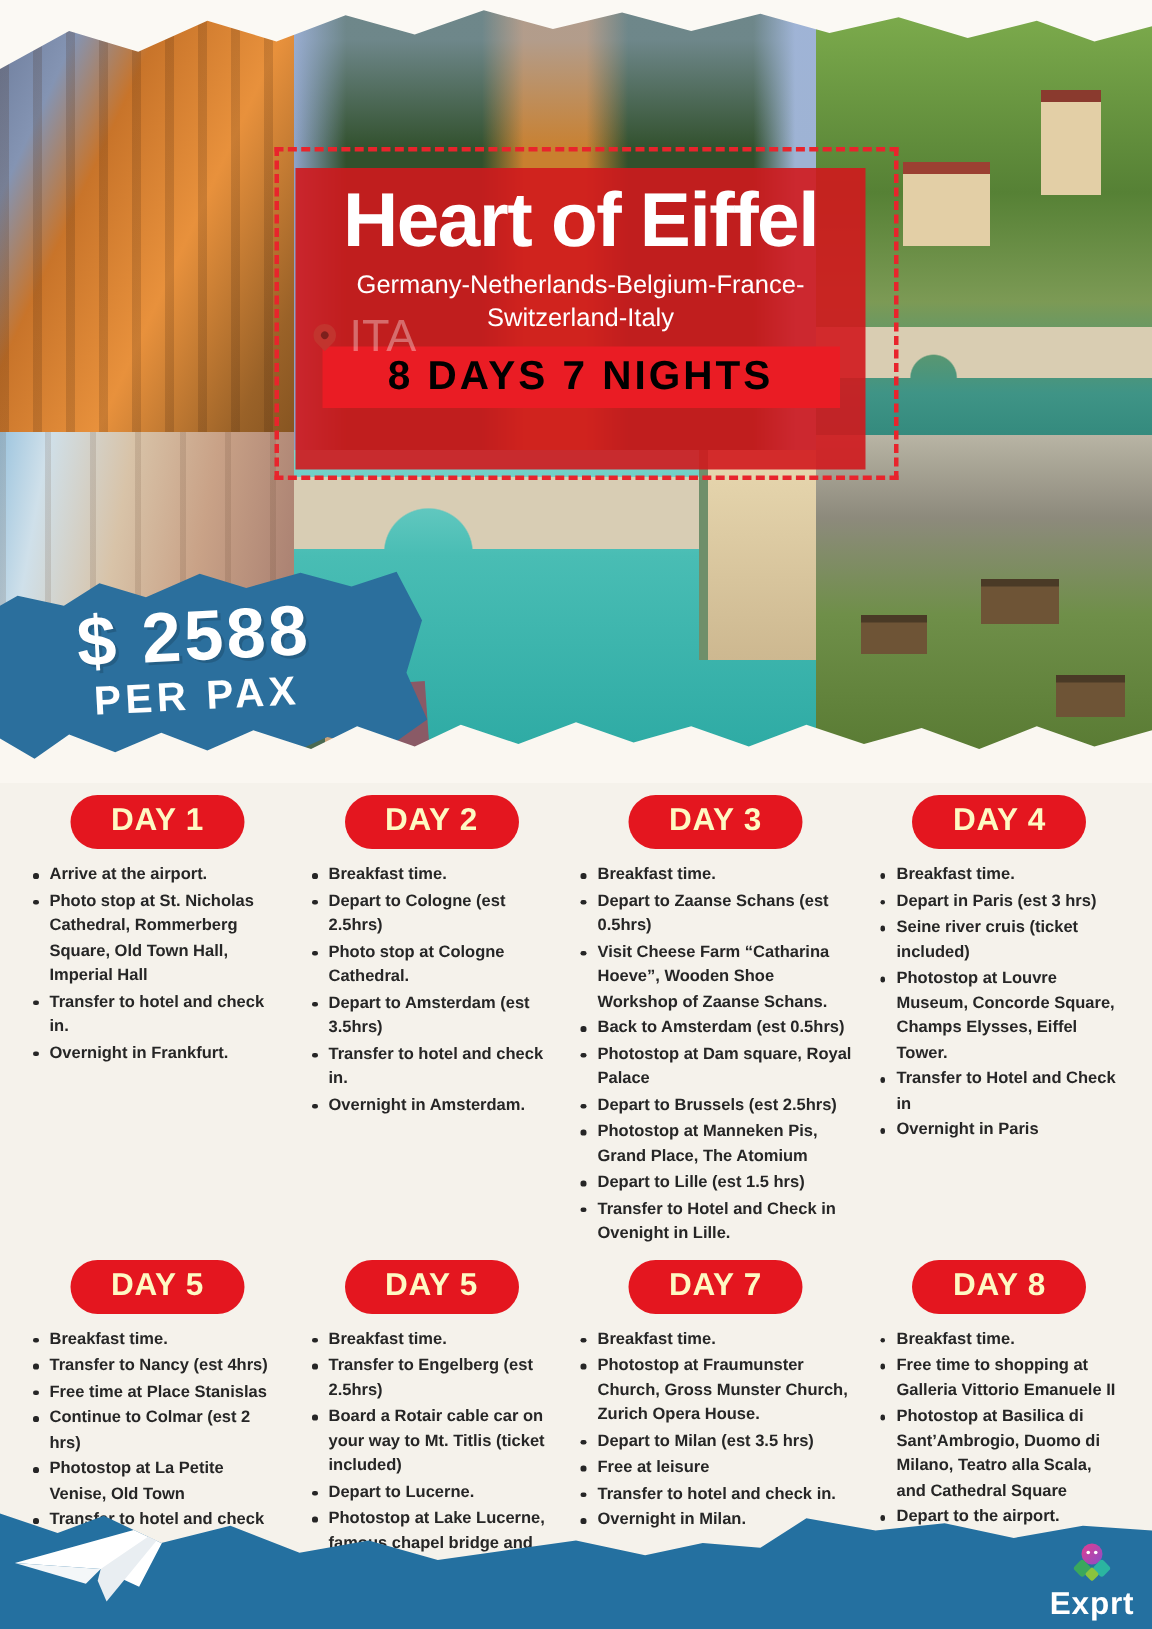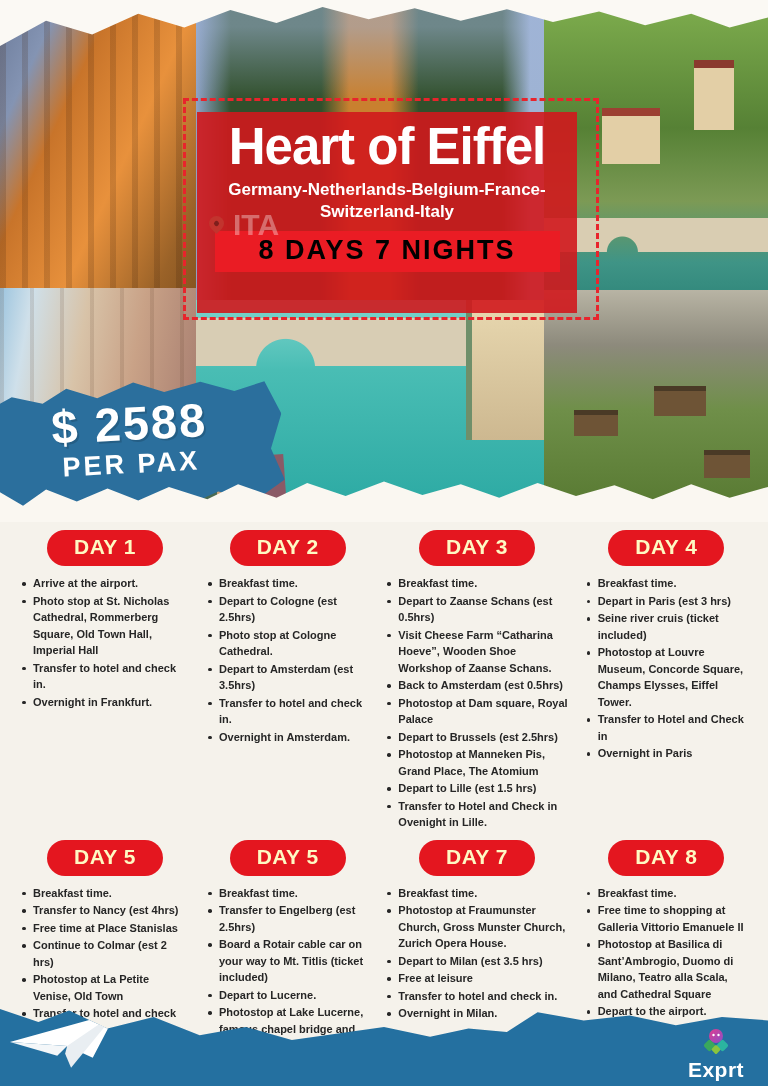--- a/index.html
+++ b/index.html
@@ -46,27 +46,27 @@
   .hu2{left:110px;top:96px;width:52px;height:30px;}
   .hu3{left:160px;top:160px;width:46px;height:28px;}
   .torn-top{position:absolute;left:0;top:0;width:768px;height:46px;background:#fbf9f4;
     clip-path:polygon(0 100%,0 0,100% 0,100% 38%,95% 60%,90% 30%,84% 55%,78% 25%,72% 48%,66% 20%,60% 45%,54% 18%,48% 42%,42% 15%,36% 50%,30% 22%,24% 60%,18% 30%,12% 75%,6% 45%);}
 
   
   .dash-frame{position:absolute;left:183px;top:98px;width:416px;height:222px;border:3px dashed #e8242c;}
   .title-box{position:absolute;left:197px;top:112px;width:380px;height:201px;
     background:rgba(208,24,29,.9);color:#fff;text-align:center;padding-top:10px;}
   .title-box h1{font-size:51px;line-height:.97;font-weight:bold;letter-spacing:-1px;}
-  .subtitle{font-size:17px;font-weight:bold;line-height:1.25;margin:8px auto 0;max-width:345px;}
+  .subtitle{font-size:17px;font-weight:normal;line-height:1.25;margin:8px auto 0;max-width:345px;}
   .duration-bar{display:block;margin:9px auto 0;width:345px;background:#ea1c24;color:#000000;
     font-size:27px;font-weight:bold;letter-spacing:2px;padding:4px 0 6px;}
   .pin{position:absolute;left:12px;top:104px;width:15px;height:15px;background:#c2342e;
     border-radius:50% 50% 50% 0;transform:rotate(-45deg);}
   .pin:after{content:"";position:absolute;left:5px;top:5px;width:5px;height:5px;border-radius:50%;background:#7e1f1c;}
-  .watermark{position:absolute;left:36px;top:96px;color:rgba(255,255,255,.35);font-size:30px;font-weight:bold;}
+  .watermark{position:absolute;left:36px;top:96px;color:rgba(255,255,255,.35);font-size:30px;font-weight:normal;}
 
   
   .scraps{position:absolute;left:55px;top:462px;width:230px;height:44px;transform:rotate(-4deg);
     background:linear-gradient(90deg,#c76a7a 0 18%,#5d7a62 18% 34%,#d8a0b0 34% 52%,#4a6a52 52% 70%,#caa27a 70% 86%,#8a5a66 86%);}
   .price-blob{position:absolute;left:-22px;top:380px;width:305px;height:138px;background:var(--blue);
     transform:rotate(-3deg);color:#fff;text-align:center;padding-top:16px;
     clip-path:polygon(3% 18%,12% 8%,22% 14%,30% 4%,40% 12%,52% 2%,62% 10%,74% 4%,85% 12%,95% 6%,100% 30%,96% 55%,100% 78%,90% 92%,78% 84%,64% 96%,50% 88%,36% 98%,22% 90%,10% 96%,2% 80%,6% 55%,0 35%);}
   .price{font-size:47px;font-weight:bold;letter-spacing:2px;text-shadow:2px 2px 0 rgba(0,0,0,.15);}
   .price-unit{font-size:27px;font-weight:bold;letter-spacing:3px;margin-top:-2px;}
 
@@ -82,21 +82,21 @@
     padding:5px 27px 7px;border-radius:26px;letter-spacing:.5px;}
   ul.blist{list-style:none;}
   ul.blist li{position:relative;padding-left:13px;font-size:11px;font-weight:bold;color:var(--ink);
     line-height:1.5;margin-bottom:1px;}
   ul.blist li:before{content:"";position:absolute;left:2px;top:7px;width:3.5px;height:3.5px;border-radius:50%;background:var(--ink);}
 
   
   .footer-band{position:absolute;left:0;bottom:0;width:768px;height:82px;background:#2470a0;
     clip-path:polygon(0 6%,5% 22%,9% 8%,14% 30%,20% 16%,26% 38%,32% 28%,38% 44%,44% 36%,50% 28%,56% 40%,61% 30%,66% 34%,70% 10%,76% 20%,82% 14%,88% 26%,94% 16%,100% 20%,100% 100%,0 100%);}
   .plane{position:absolute;left:6px;bottom:8px;width:138px;height:72px;}
-  .brand{position:absolute;right:16px;bottom:6px;width:72px;text-align:center;}
+  .brand{position:absolute;right:4px;bottom:6px;width:72px;text-align:center;}
   .brand-name{color:#fff;font-size:21px;font-weight:bold;letter-spacing:.5px;line-height:1;}
   .emblem{display:block;margin:0 auto 1px;}
 </style>
 </head>
 <body>
 
 <div class="poster">
 
   <header class="hero">
     <div class="ph ph-cathedral"></div>

